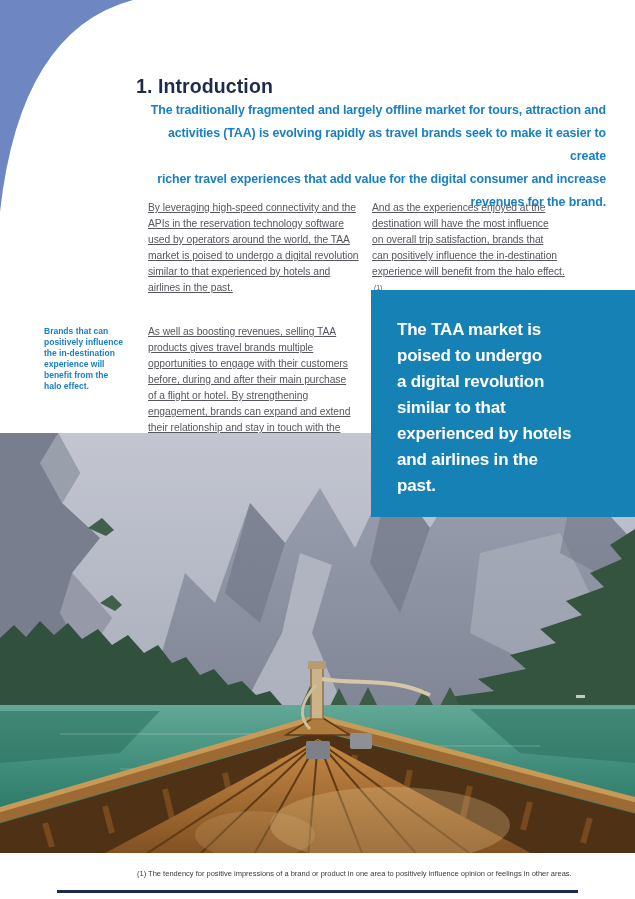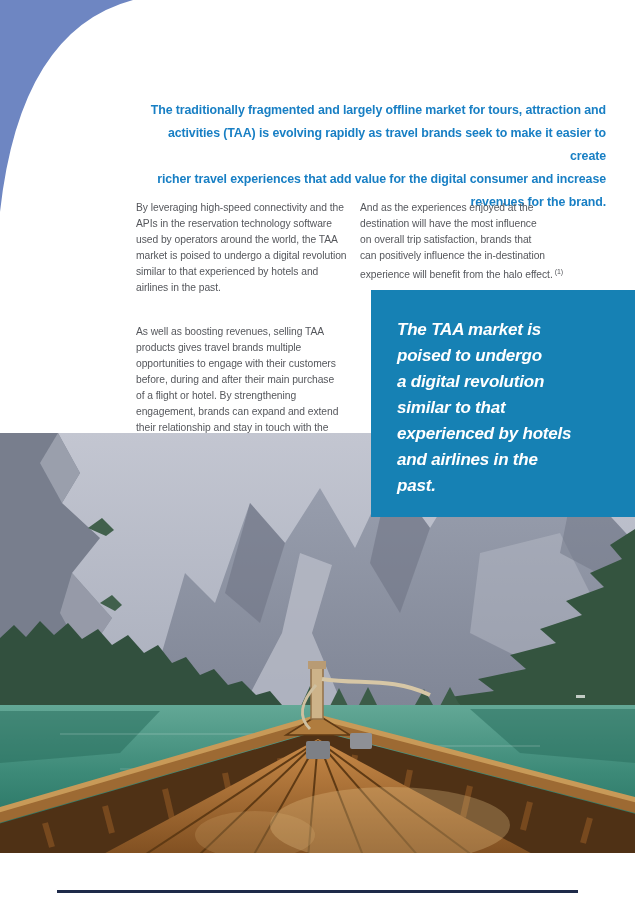--- a/index.html
+++ b/index.html
@@ -15,35 +15,35 @@
   }
   .intro{
     position:absolute;left:136px;top:99px;width:470px;
     font-size:12.4px;font-weight:700;line-height:23px;
     color:var(--intro-text,#187fc4);white-space:pre-line;letter-spacing:-.1px;text-align:right;
   }
   .col{position:absolute;top:184px;font-size:10.3px;line-height:16px;
     color:var(--body-text,#55575c);white-space:pre-line;letter-spacing:-.05px;}
   .col-left{left:136px;width:230px;}
   .col-right{left:360px;width:215px;}
-  .col p{margin:0 0 12px 0;white-space:pre-line;}
+  .col p{margin:0 0 12px 12px;white-space:pre-line;text-decoration:underline;}
   .col sup{font-size:7px;vertical-align:super;margin-left:2px;}
   .margin-note{
     position:absolute;left:44px;top:326px;width:92px;
     font-size:8.5px;font-weight:700;line-height:11px;
     color:var(--margin-note,#187fc4);white-space:pre-line;
   }
   .pullquote{
     position:absolute;left:371px;top:290px;width:264px;height:227px;
     background:var(--pullquote-bg,#1681b4);z-index:3;box-sizing:border-box;
     padding:27px 24px 0 26px;
   }
   .pullquote-text{
     color:var(--pullquote-text,#ffffff);font-size:17px;font-weight:700;
-    line-height:26px;white-space:pre-line;letter-spacing:-.2px;font-style:italic;
+    line-height:26px;white-space:pre-line;letter-spacing:-.2px;
   }
   .hero-photo{position:absolute;left:0;top:433px;width:635px;height:420px;z-index:1;}
   .hero-photo svg{display:block;}
   .footnote{
     position:absolute;left:137px;top:869px;width:470px;
     font-size:7.5px;color:var(--footnote-text,#3a3a3a);letter-spacing:0;
   }
   .footer-rule{
     position:absolute;left:57px;top:890px;width:521px;height:3px;
     background:var(--footer-rule,#1e2a49);
@@ -51,20 +51,21 @@
 </style>
 </head>
 <body>
 
 <div class="page">
 
   <svg class="corner-shape" viewBox="0 0 140 215" width="140" height="215" aria-hidden="true">
     <path d="M0,0 L133,0 Q20,30 0,212 Z" fill="#6e86c2"></path>
   </svg>
 
+  <h1 class="section-title">1. Introduction</h1>
 
   <div class="intro">The traditionally fragmented and largely offline market for tours, attraction and
 activities (TAA) is evolving rapidly as travel brands seek to make it easier to create
 richer travel experiences that add value for the digital consumer and increase
 revenues for the brand.</div>
 
   <div class="col col-left">
     <p>By leveraging high-speed connectivity and the
 APIs in the reservation technology software
 used by operators around the world, the TAA
@@ -82,20 +83,26 @@
   </div>
 
   <div class="col col-right">
     <p><span>And as the experiences enjoyed at the
 destination will have the most influence
 on overall trip satisfaction, brands that
 can positively influence the in-destination
 experience will benefit from the halo effect.</span><sup>(1)</sup></p>
   </div>
 
+  <div class="margin-note">Brands that can
+positively influence
+the in-destination
+experience will
+benefit from the
+halo effect.</div>
 
   <div class="pullquote">
     <div class="pullquote-text">The TAA market is
 poised to undergo
 a digital revolution
 similar to that
 experienced by hotels
 and airlines in the
 past.</div>
   </div>
@@ -189,16 +196,17 @@
         <rect x="311" y="232" width="12" height="54" fill="#cdb389" stroke="#937148" stroke-width="1.5"></rect>
         <rect x="308" y="228" width="18" height="8" fill="#b89b74"></rect>
         <path d="M322,246 C360,252 392,244 430,262" stroke="#d7c7a6" stroke-width="4" fill="none"></path>
         <path d="M316,252 C300,270 298,284 310,296" stroke="#cfc0a0" stroke-width="3" fill="none"></path>
         <rect x="350" y="300" width="22" height="16" rx="2" fill="#8e9096"></rect>
         <rect x="306" y="308" width="24" height="18" rx="2" fill="#7d8086"></rect>
       </g>
     </svg>
   </div>
 
+  <div class="footnote">(1) The tendency for positive impressions of a brand or product in one area to positively influence opinion or feelings in other areas.</div>
 
   <div class="footer-rule"></div>
 
 </div>
 
 </body></html>

